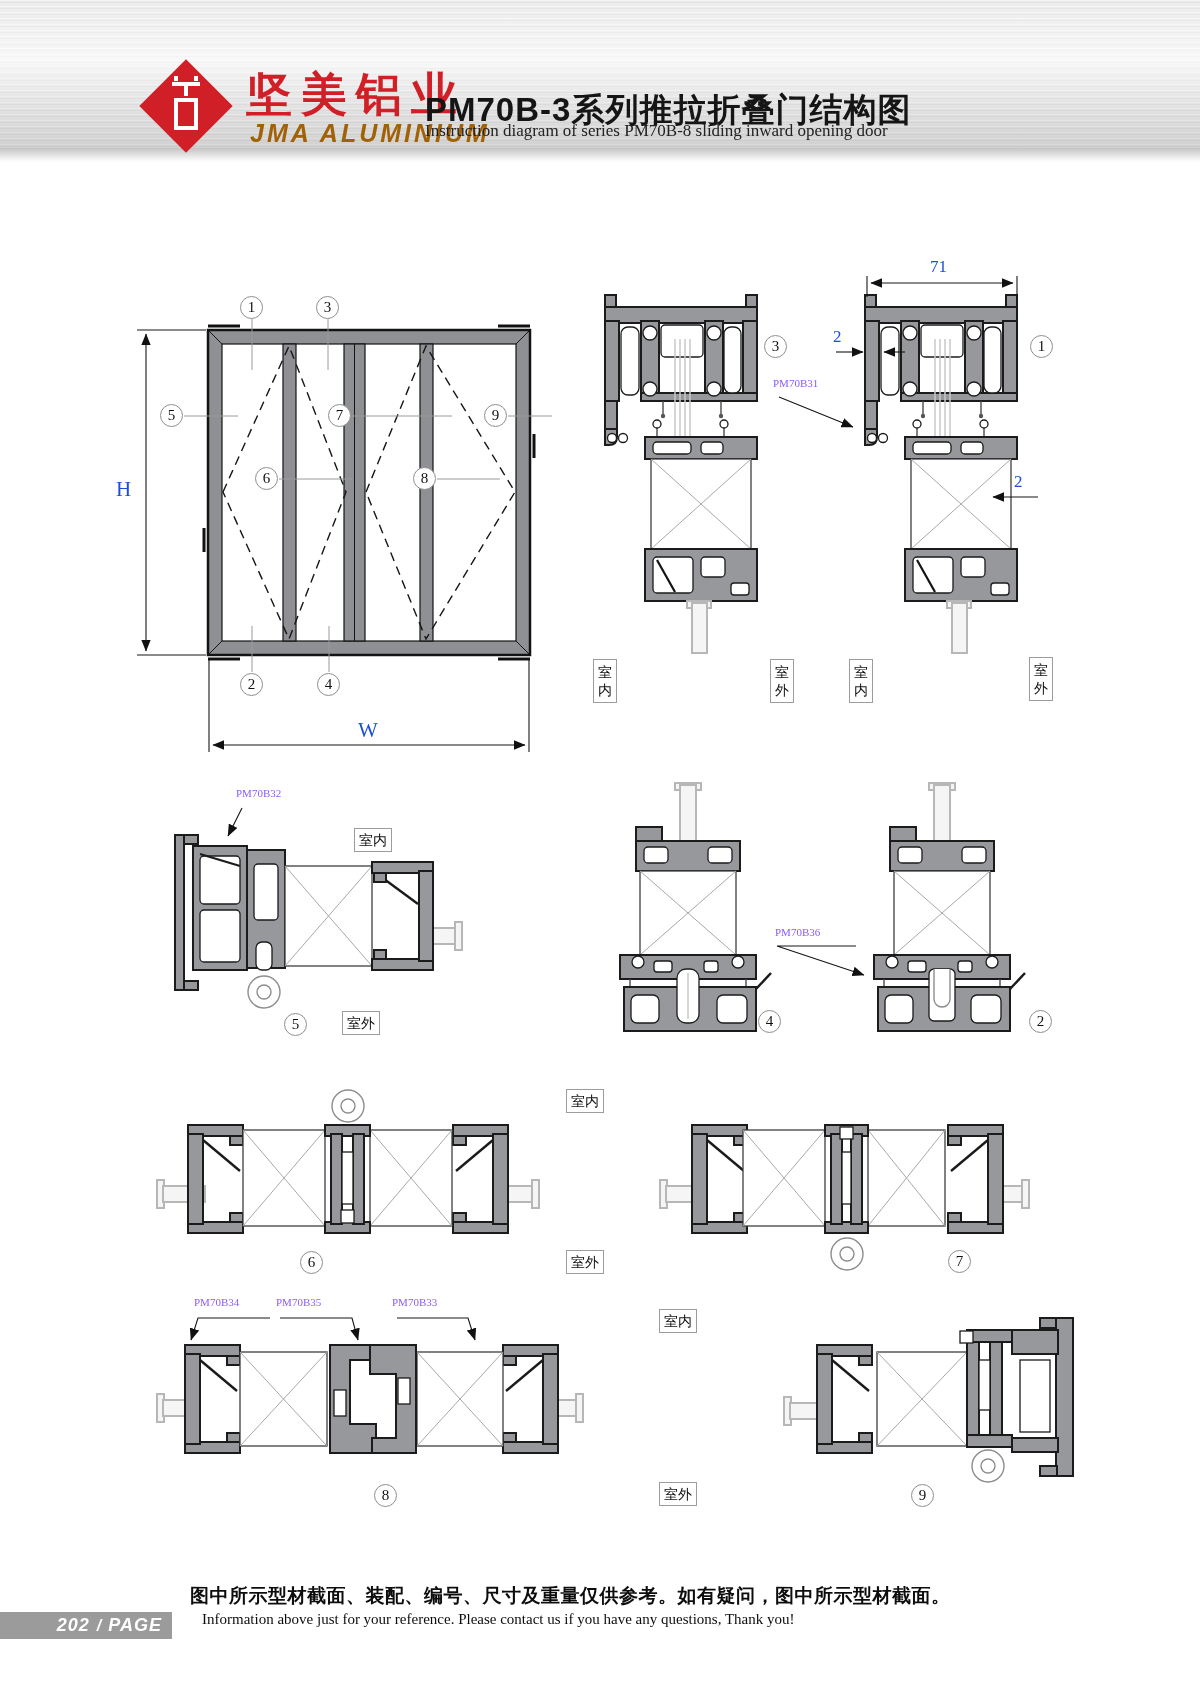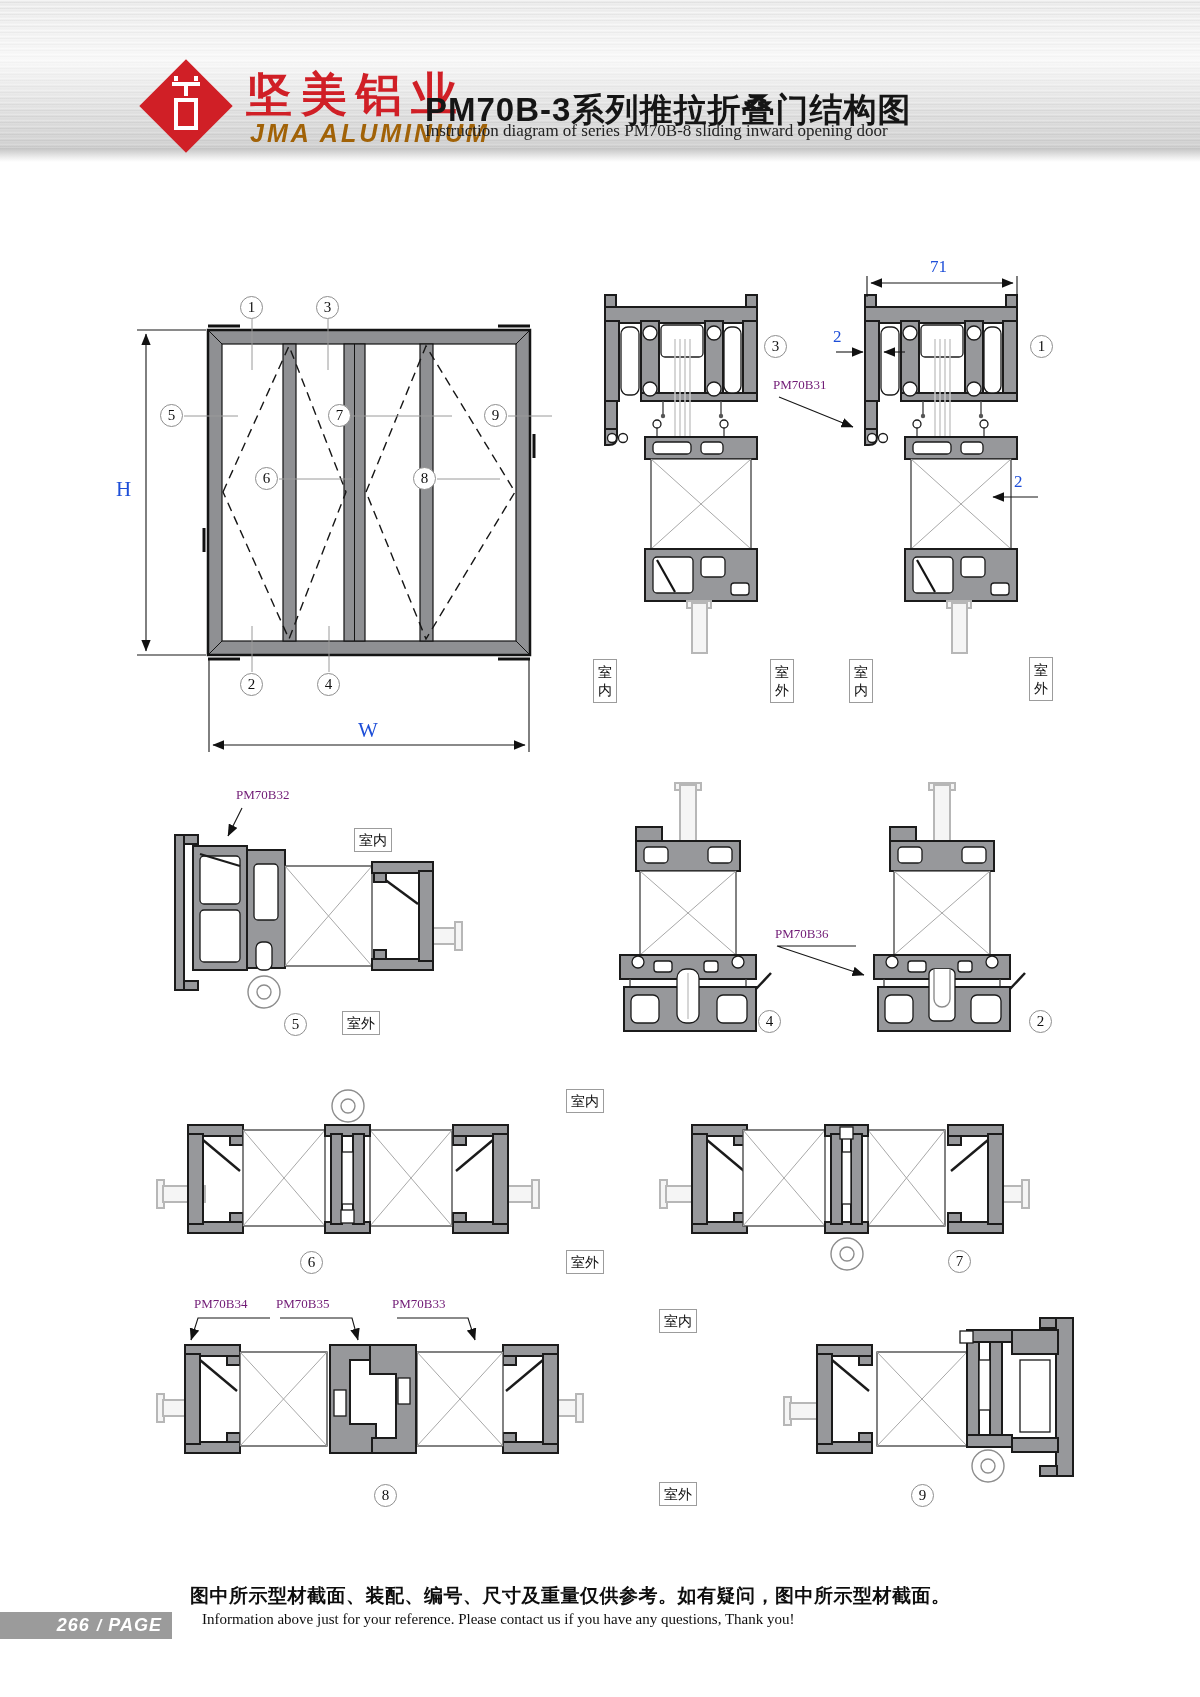--- a/index.html
+++ b/index.html
@@ -19,21 +19,21 @@
   .logo-en{position:absolute;left:250px;top:119px;font-size:25px;font-weight:bold;font-style:italic;color:#a16207;letter-spacing:3px;white-space:nowrap}
   .title-cn{position:absolute;left:425px;top:88px;font-size:33px;font-weight:bold;color:#151515;letter-spacing:1px;white-space:nowrap}
   .title-en{position:absolute;left:425px;top:121px;font-size:17px;font-family:"Liberation Serif",serif;color:#222;white-space:nowrap}
 
   
   .callout{position:absolute;width:23px;height:23px;border:1.3px solid #8e8e8e;border-radius:50%;
     background:#fff;font-family:"Liberation Serif",serif;font-size:15px;line-height:20px;text-align:center;color:#111}
   .room{position:absolute;border:1px solid #9c9c9c;background:#fff;color:#111;font-size:14px;
     text-align:center;line-height:1.45;padding:1px 4px;white-space:nowrap}
   .room.v{width:24px;height:44px;padding:3px 2px;white-space:normal;word-break:break-all;line-height:1.3;letter-spacing:0}
-  .pcode{position:absolute;font-family:"Liberation Serif",serif;font-size:13px;color:#701a75;white-space:nowrap}
+  .pcode{position:absolute;font-family:"Liberation Serif",serif;font-size:11px;color:#8b5cf6;white-space:nowrap}
   .dimlab{position:absolute;font-family:"Liberation Serif",serif;font-size:17px;color:#1d4ed8;white-space:nowrap}
   .dimlab.big{font-size:21px}
 
   
   .pagebadge{position:absolute;left:0;top:1612px;width:172px;height:27px;background:#9b9b9b;color:#fff;
     display:flex;align-items:center;justify-content:flex-end;gap:7px;padding-right:10px;
     font-weight:bold;font-style:italic}
   .pb-num{font-size:18px;letter-spacing:1px}
   .pb-sep{font-size:16px}
   .pb-label{font-size:18px;letter-spacing:1px}
@@ -397,18 +397,18 @@
 <div class="callout" style="left:1030px;top:335px">1</div>
 <div class="callout" style="left:284px;top:1013px">5</div>
 <div class="callout" style="left:758px;top:1010px">4</div>
 <div class="callout" style="left:1029px;top:1010px">2</div>
 <div class="callout" style="left:300px;top:1251px">6</div>
 <div class="callout" style="left:948px;top:1250px">7</div>
 <div class="callout" style="left:374px;top:1484px">8</div>
 <div class="callout" style="left:911px;top:1484px">9</div>
 
 <div class="pagebadge">
-  <span class="pb-num">266</span>
+  <span class="pb-num">202</span>
   <span class="pb-sep">/</span>
   <span class="pb-label">PAGE</span>
 </div>
 <div class="note-cn">图中所示型材截面、装配、编号、尺寸及重量仅供参考。如有疑问，图中所示型材截面。</div>
 <div class="note-en">Information above just for your reference. Please contact us if you have any questions, Thank you!</div>
 
 </body></html>

